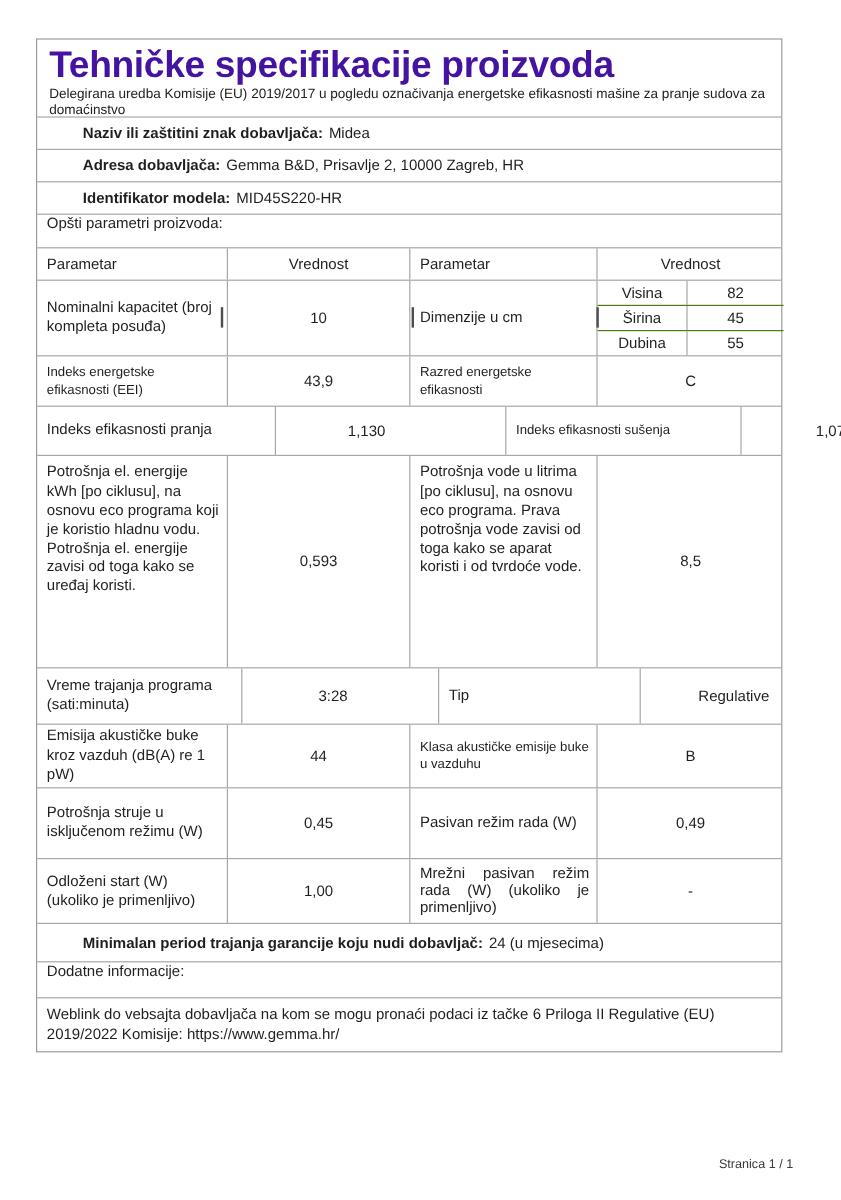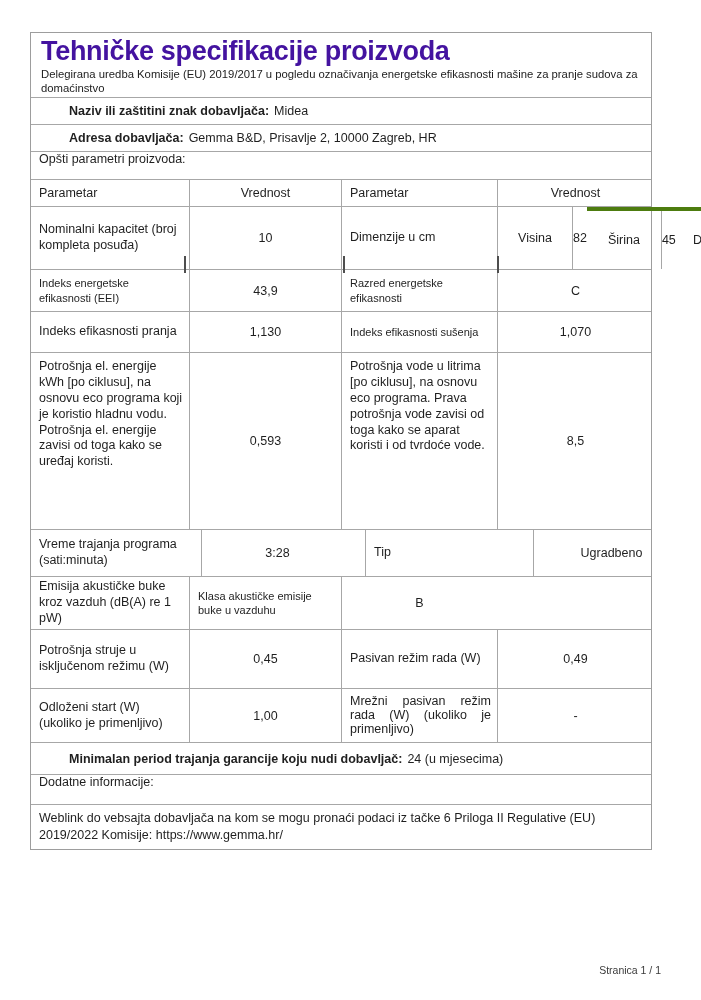--- a/index.html
+++ b/index.html
@@ -17,21 +17,21 @@
     width: 622px;
     border: 1px solid #9d9d9d;
     background: #ffffff;
   }
   .row { border-top: 1px solid #a7a7a7; }
   .row:first-child { border-top: none; }
 
   
   .title-block { height: 64px; padding: 3px 10px 0 10px; }
   .title-block h1 {
-    font-size: 27px; font-weight: bold; color: #4413a0;
+    font-size: 31px; font-weight: bold; color: #4413a0;
     letter-spacing: -0.3px; line-height: 1.15;
   }
   .subtitle { font-size: 11.3px; line-height: 1.22; max-width: 602px; color: #222; margin-top: 1px; }
 
   
   .kv { height: 27px; display: flex; align-items: center; padding: 0 8px; font-size: 12.5px; }
   .kv .b { font-weight: bold; margin-left: 30px; }
   .kv .v { margin-left: 5px; }
   .kv.tall { height: 32px; }
   .section { height: 28px; display: flex; align-items: flex-start; padding: 0 8px; font-size: 12.5px; font-weight: normal; }
@@ -43,28 +43,28 @@
   .hrow { height: 27px; }
   .hrow .c { display: flex; align-items: center; padding: 0 8px; }
   .hrow .c.center { justify-content: center; padding: 0; }
 
   .param { display: flex; align-items: center; padding: 2px 6px 2px 8px; line-height: 1.27; }
   .value { display: flex; align-items: center; justify-content: center; text-align: center; padding: 2px 4px; }
   .top   { align-items: flex-start; padding-top: 6px; }
   .small { font-size: 11px; line-height: 1.3; }
   .just  { display: block; text-align: justify; padding: 5px 6px 2px 8px; }
 
-  .r1 { height: 63px; } .r2 { height: 42px; } .r3 { height: 41px; }
+  .r1 { height: 63px; } .r2 { height: 42px; } .r3 { height: 41px; gap: 40px; }
   .r4 { height: 177px; } .r5 { height: 47px; gap: 12px; } .r6 { height: 53px; }
   .r7 { height: 59px; } .r8 { height: 54px; }
 
   
-  .dims { display: flex; flex-direction: row; }
+  .dims { display: flex; flex-direction: column; }
   .dim-row { flex: 1; display: grid; grid-template-columns: 75px 1fr; }
-  .dim-row + .dim-row { border-top: 4px solid #4d7c0f; }
+  .dim-row + .dim-row { border-top: 1px solid #4d7c0f; }
   .dim-label, .dim-value { display: flex; align-items: center; justify-content: center; font-size: 12.5px; }
   .dim-label { border-right: 1px solid #a7a7a7; }
 
   
   .weblink { height: 45px; padding: 5px 10px 0 8px; font-size: 12.5px; line-height: 1.35; }
 
   
   .cursor { position: absolute; width: 2px; height: 17px; background: #4e4e4e; }
   .cursor.c1 { left: 153px; top: 223px; }
   .cursor.c2 { left: 312px; top: 223px; }
@@ -89,20 +89,24 @@
     <div class="row kv">
       <span class="b">Naziv ili zaštitini znak dobavljača:</span>
       <span class="v">Midea</span>
     </div>
 
     <div class="row kv">
       <span class="b">Adresa dobavljača:</span>
       <span class="v">Gemma B&amp;D, Prisavlje 2, 10000 Zagreb, HR</span>
     </div>
 
+    <div class="row kv">
+      <span class="b">Identifikator modela:</span>
+      <span class="v">MID45S220-HR</span>
+    </div>
 
     <div class="row section">
       <span>Opšti parametri proizvoda:</span>
     </div>
 
     <div class="row trow hrow">
       <div class="c">Parametar</div>
       <div class="c center">Vrednost</div>
       <div class="c">Parametar</div>
       <div class="c center">Vrednost</div>
@@ -146,25 +150,26 @@
       <div class="c param top">Potrošnja el. energije kWh [po ciklusu], na osnovu eco programa koji je koristio hladnu vodu. Potrošnja el. energije zavisi od toga kako se uređaj koristi.</div>
       <div class="c value">0,593</div>
       <div class="c param top">Potrošnja vode u litrima [po ciklusu], na osnovu eco programa. Prava potrošnja vode zavisi od toga kako se aparat koristi i od tvrdoće vode.</div>
       <div class="c value">8,5</div>
     </div>
 
     <div class="row trow r5">
       <div class="c param">Vreme trajanja programa (sati:minuta)</div>
       <div class="c value">3:28</div>
       <div class="c param">Tip</div>
-      <div class="c value">Ugradbeno</div>
+      <div class="c value">Regulative</div>
     </div>
 
     <div class="row trow r6">
       <div class="c param">Emisija akustičke buke kroz vazduh (dB(A) re 1 pW)</div>
+      <div class="c value">44</div>
       <div class="c param small">Klasa akustičke emisije buke u vazduhu</div>
       <div class="c value">B</div>
     </div>
 
     <div class="row trow r7">
       <div class="c param">Potrošnja struje u isključenom režimu (W)</div>
       <div class="c value">0,45</div>
       <div class="c param">Pasivan režim rada (W)</div>
       <div class="c value">0,49</div>
     </div>

